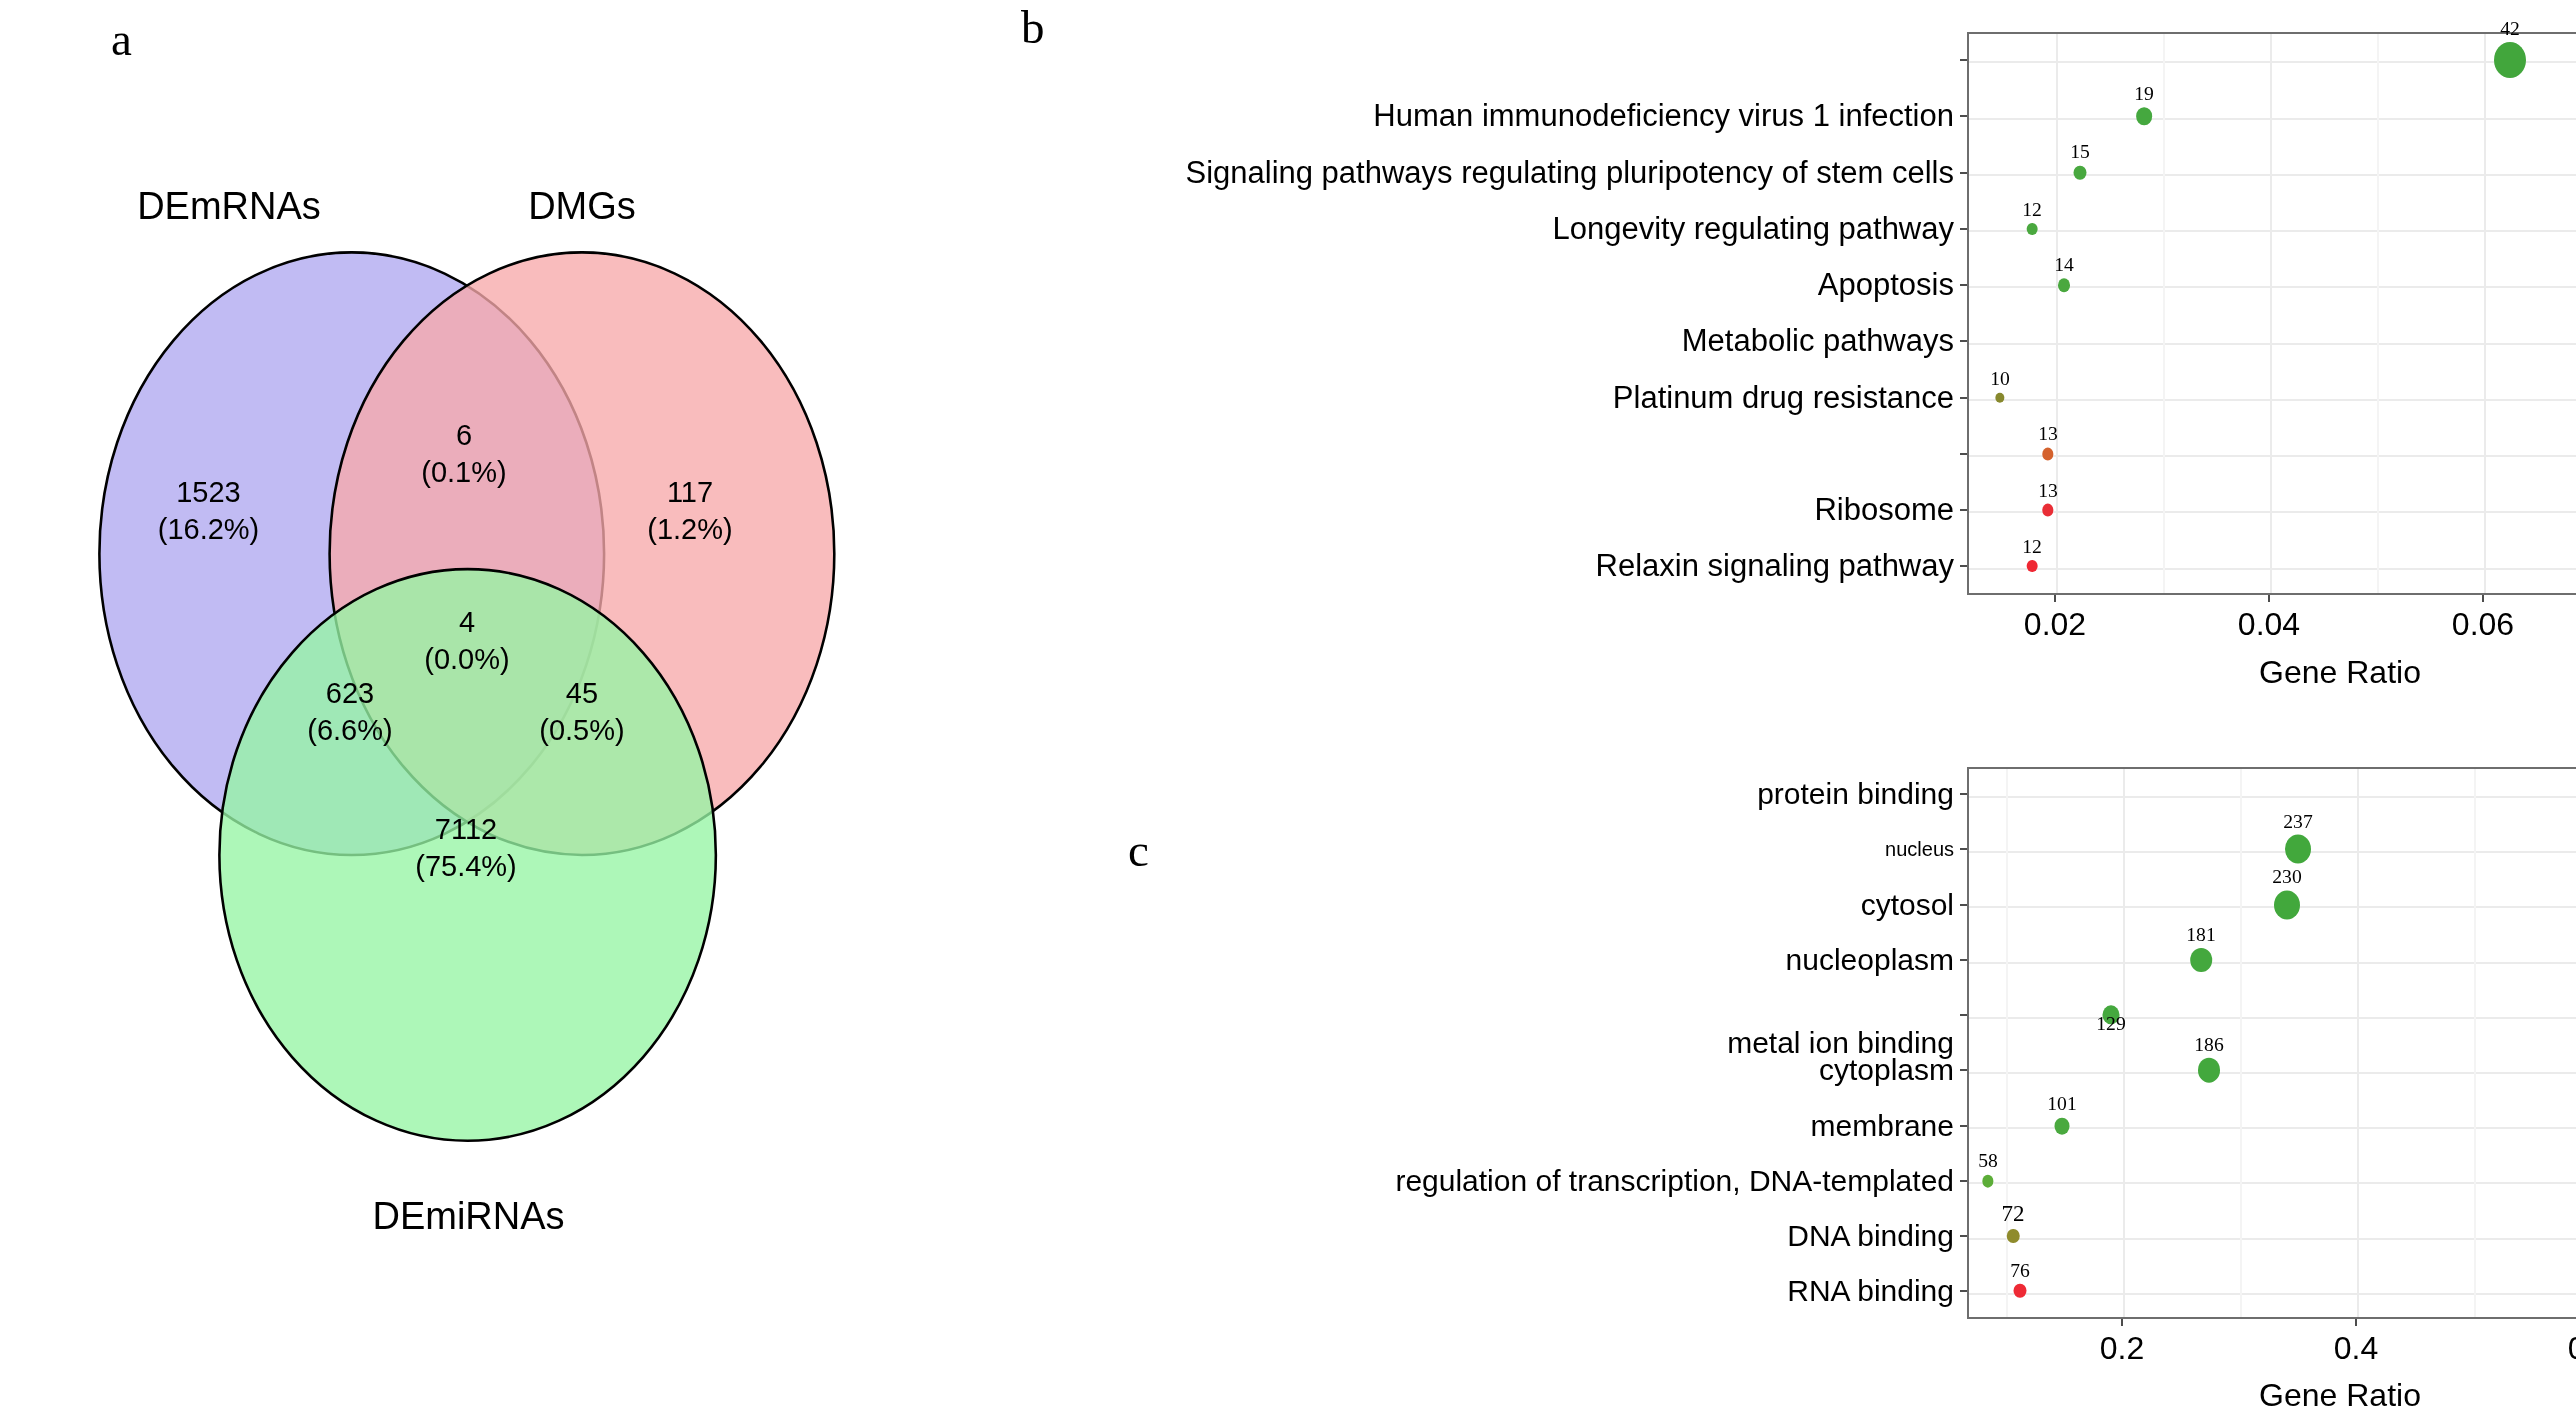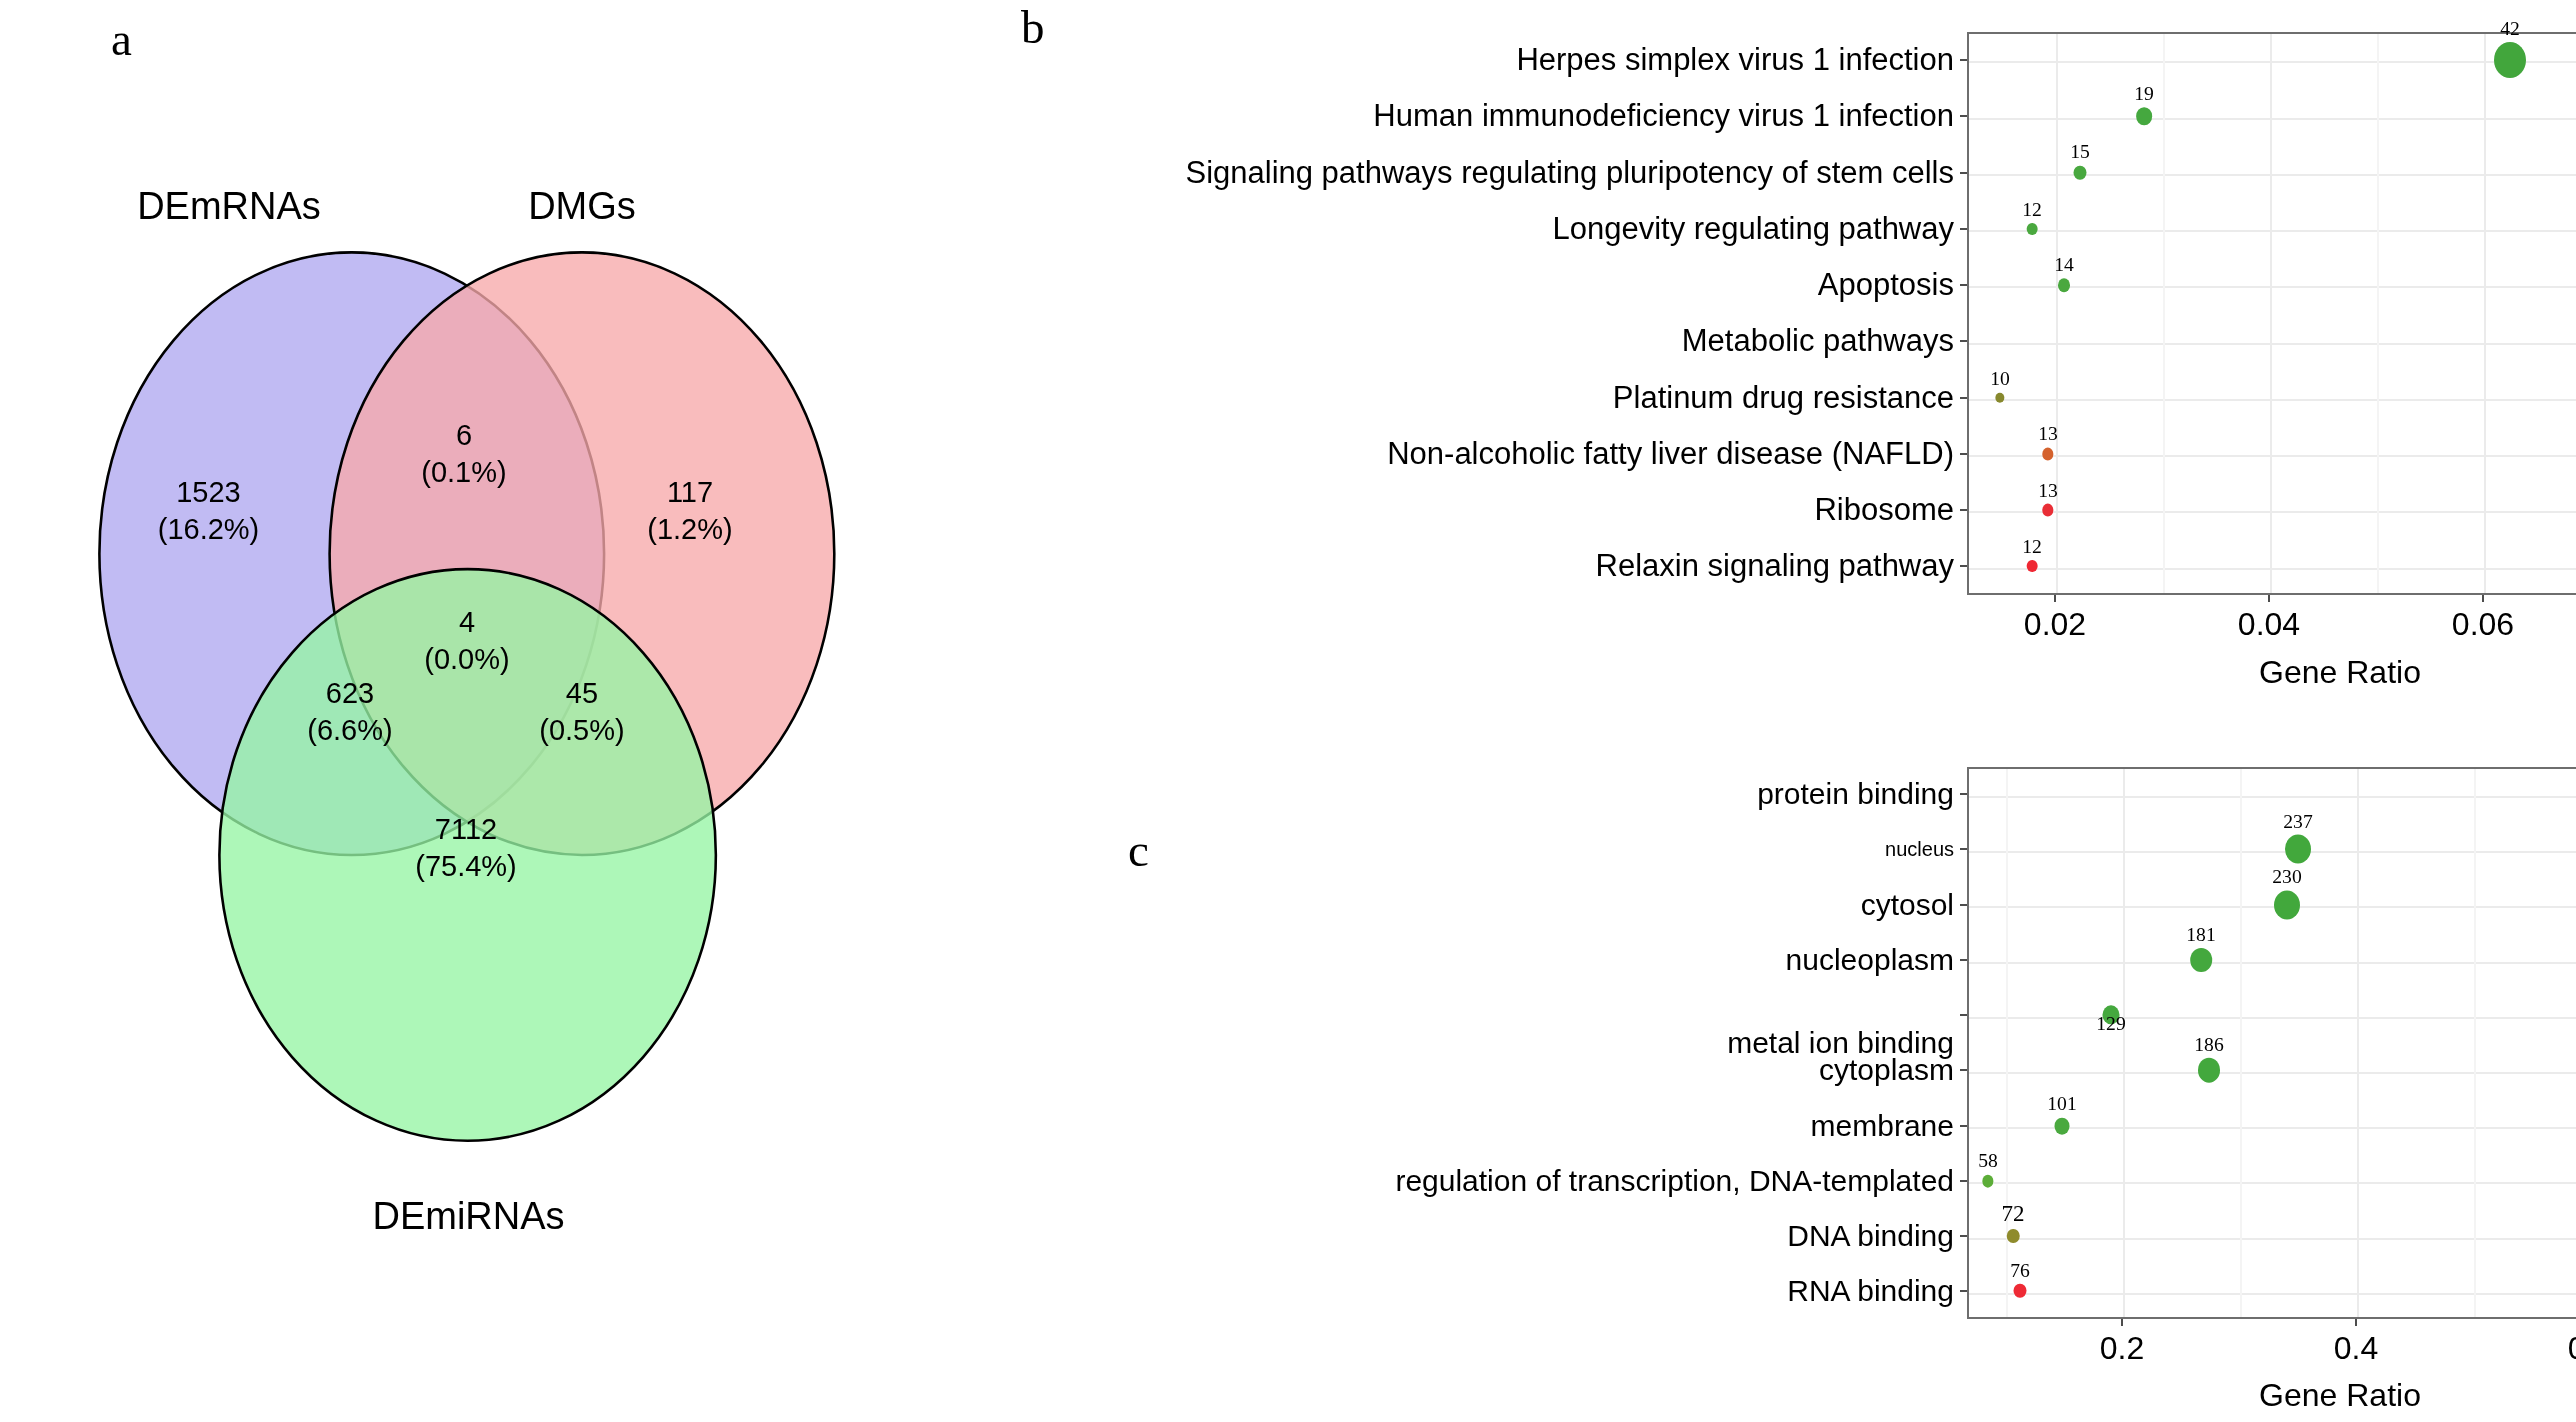--- a/index.html
+++ b/index.html
@@ -157,35 +157,33 @@
       <div class="gridline-h" style="top: 477px;"></div>
       <div class="gridline-h" style="top: 534px;"></div>
       <div class="gridline-v" style="left: 87px;"></div>
       <div class="gridline-v" style="left: 301px;"></div>
       <div class="gridline-v" style="left: 515px;"></div>
       <div class="gridline-v" style="left: 194px; background: rgb(244, 244, 244);"></div>
       <div class="gridline-v" style="left: 408px; background: rgb(244, 244, 244);"></div>
     </div>
   <div id="b-overlay" style="position:absolute; left:0; top:0; width:2954px; height:721px;">
       <div class="ytick-mark" style="left: 1960px; top: 59px;"></div>
-      <div class="ylabel" style="right: 1000px; top: 60px; font-size: 31px;">Herpes simplex virus 1 infection</div>
       <div class="ytick-mark" style="left: 1960px; top: 115px;"></div>
       <div class="ylabel" style="right: 1000px; top: 116px; font-size: 31px;">Human immunodeficiency virus 1 infection</div>
       <div class="ytick-mark" style="left: 1960px; top: 172px;"></div>
       <div class="ylabel" style="right: 1000px; top: 173px; font-size: 31px;">Signaling pathways regulating pluripotency of stem cells</div>
       <div class="ytick-mark" style="left: 1960px; top: 228px;"></div>
       <div class="ylabel" style="right: 1000px; top: 229px; font-size: 31px;">Longevity regulating pathway</div>
       <div class="ytick-mark" style="left: 1960px; top: 284px;"></div>
       <div class="ylabel" style="right: 1000px; top: 285px; font-size: 31px;">Apoptosis</div>
       <div class="ytick-mark" style="left: 1960px; top: 340px;"></div>
       <div class="ylabel" style="right: 1000px; top: 341px; font-size: 31px;">Metabolic pathways</div>
       <div class="ytick-mark" style="left: 1960px; top: 397px;"></div>
       <div class="ylabel" style="right: 1000px; top: 398px; font-size: 31px;">Platinum drug resistance</div>
       <div class="ytick-mark" style="left: 1960px; top: 453px;"></div>
-      <div class="ylabel" style="right: 1000px; top: 454px; font-size: 31px;">Non-alcoholic fatty liver disease (NAFLD)</div>
       <div class="ytick-mark" style="left: 1960px; top: 509px;"></div>
       <div class="ylabel" style="right: 1000px; top: 510px; font-size: 31px;">Ribosome</div>
       <div class="ytick-mark" style="left: 1960px; top: 565px;"></div>
       <div class="ylabel" style="right: 1000px; top: 566px; font-size: 31px;">Relaxin signaling pathway</div>
       <div class="xtick-mark" style="left: 2054px; top: 595px;"></div>
       <div class="xticklabel" style="left: 2055px; top: 606px; font-size: 32px;">0.02</div>
       <div class="xtick-mark" style="left: 2268px; top: 595px;"></div>
       <div class="xticklabel" style="left: 2269px; top: 606px; font-size: 32px;">0.04</div>
       <div class="xtick-mark" style="left: 2482px; top: 595px;"></div>
       <div class="xticklabel" style="left: 2483px; top: 606px; font-size: 32px;">0.06</div>

